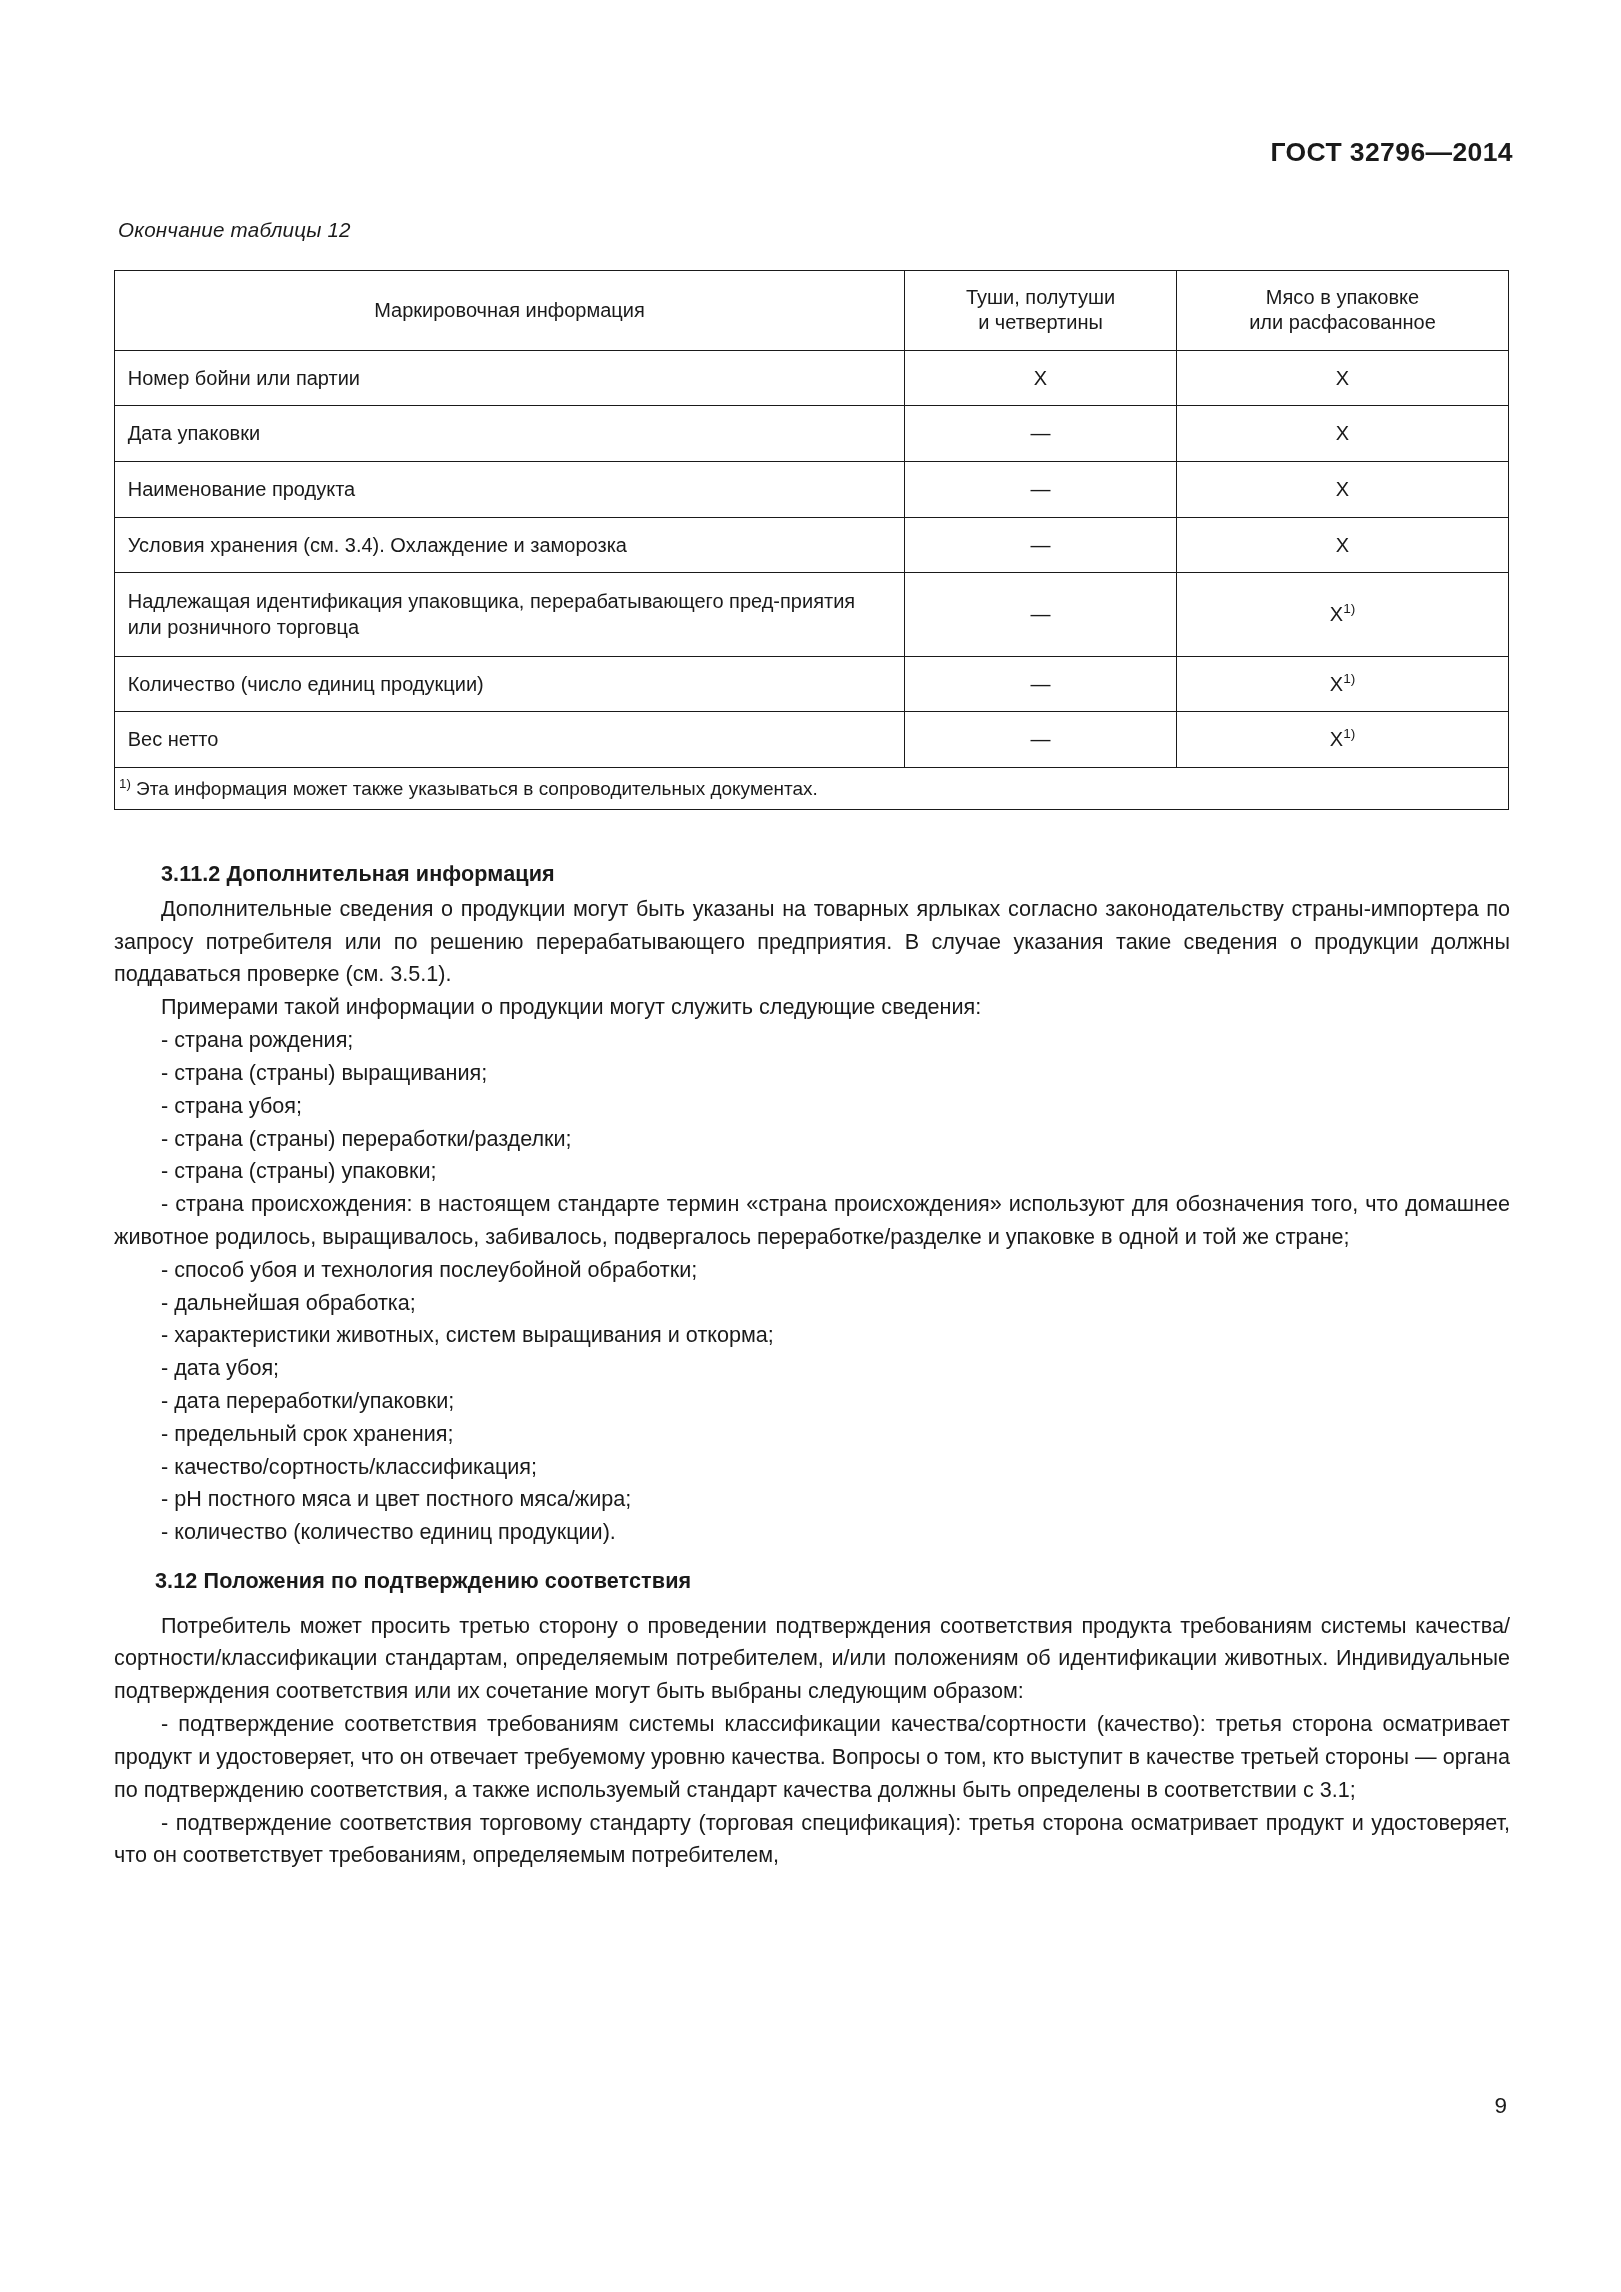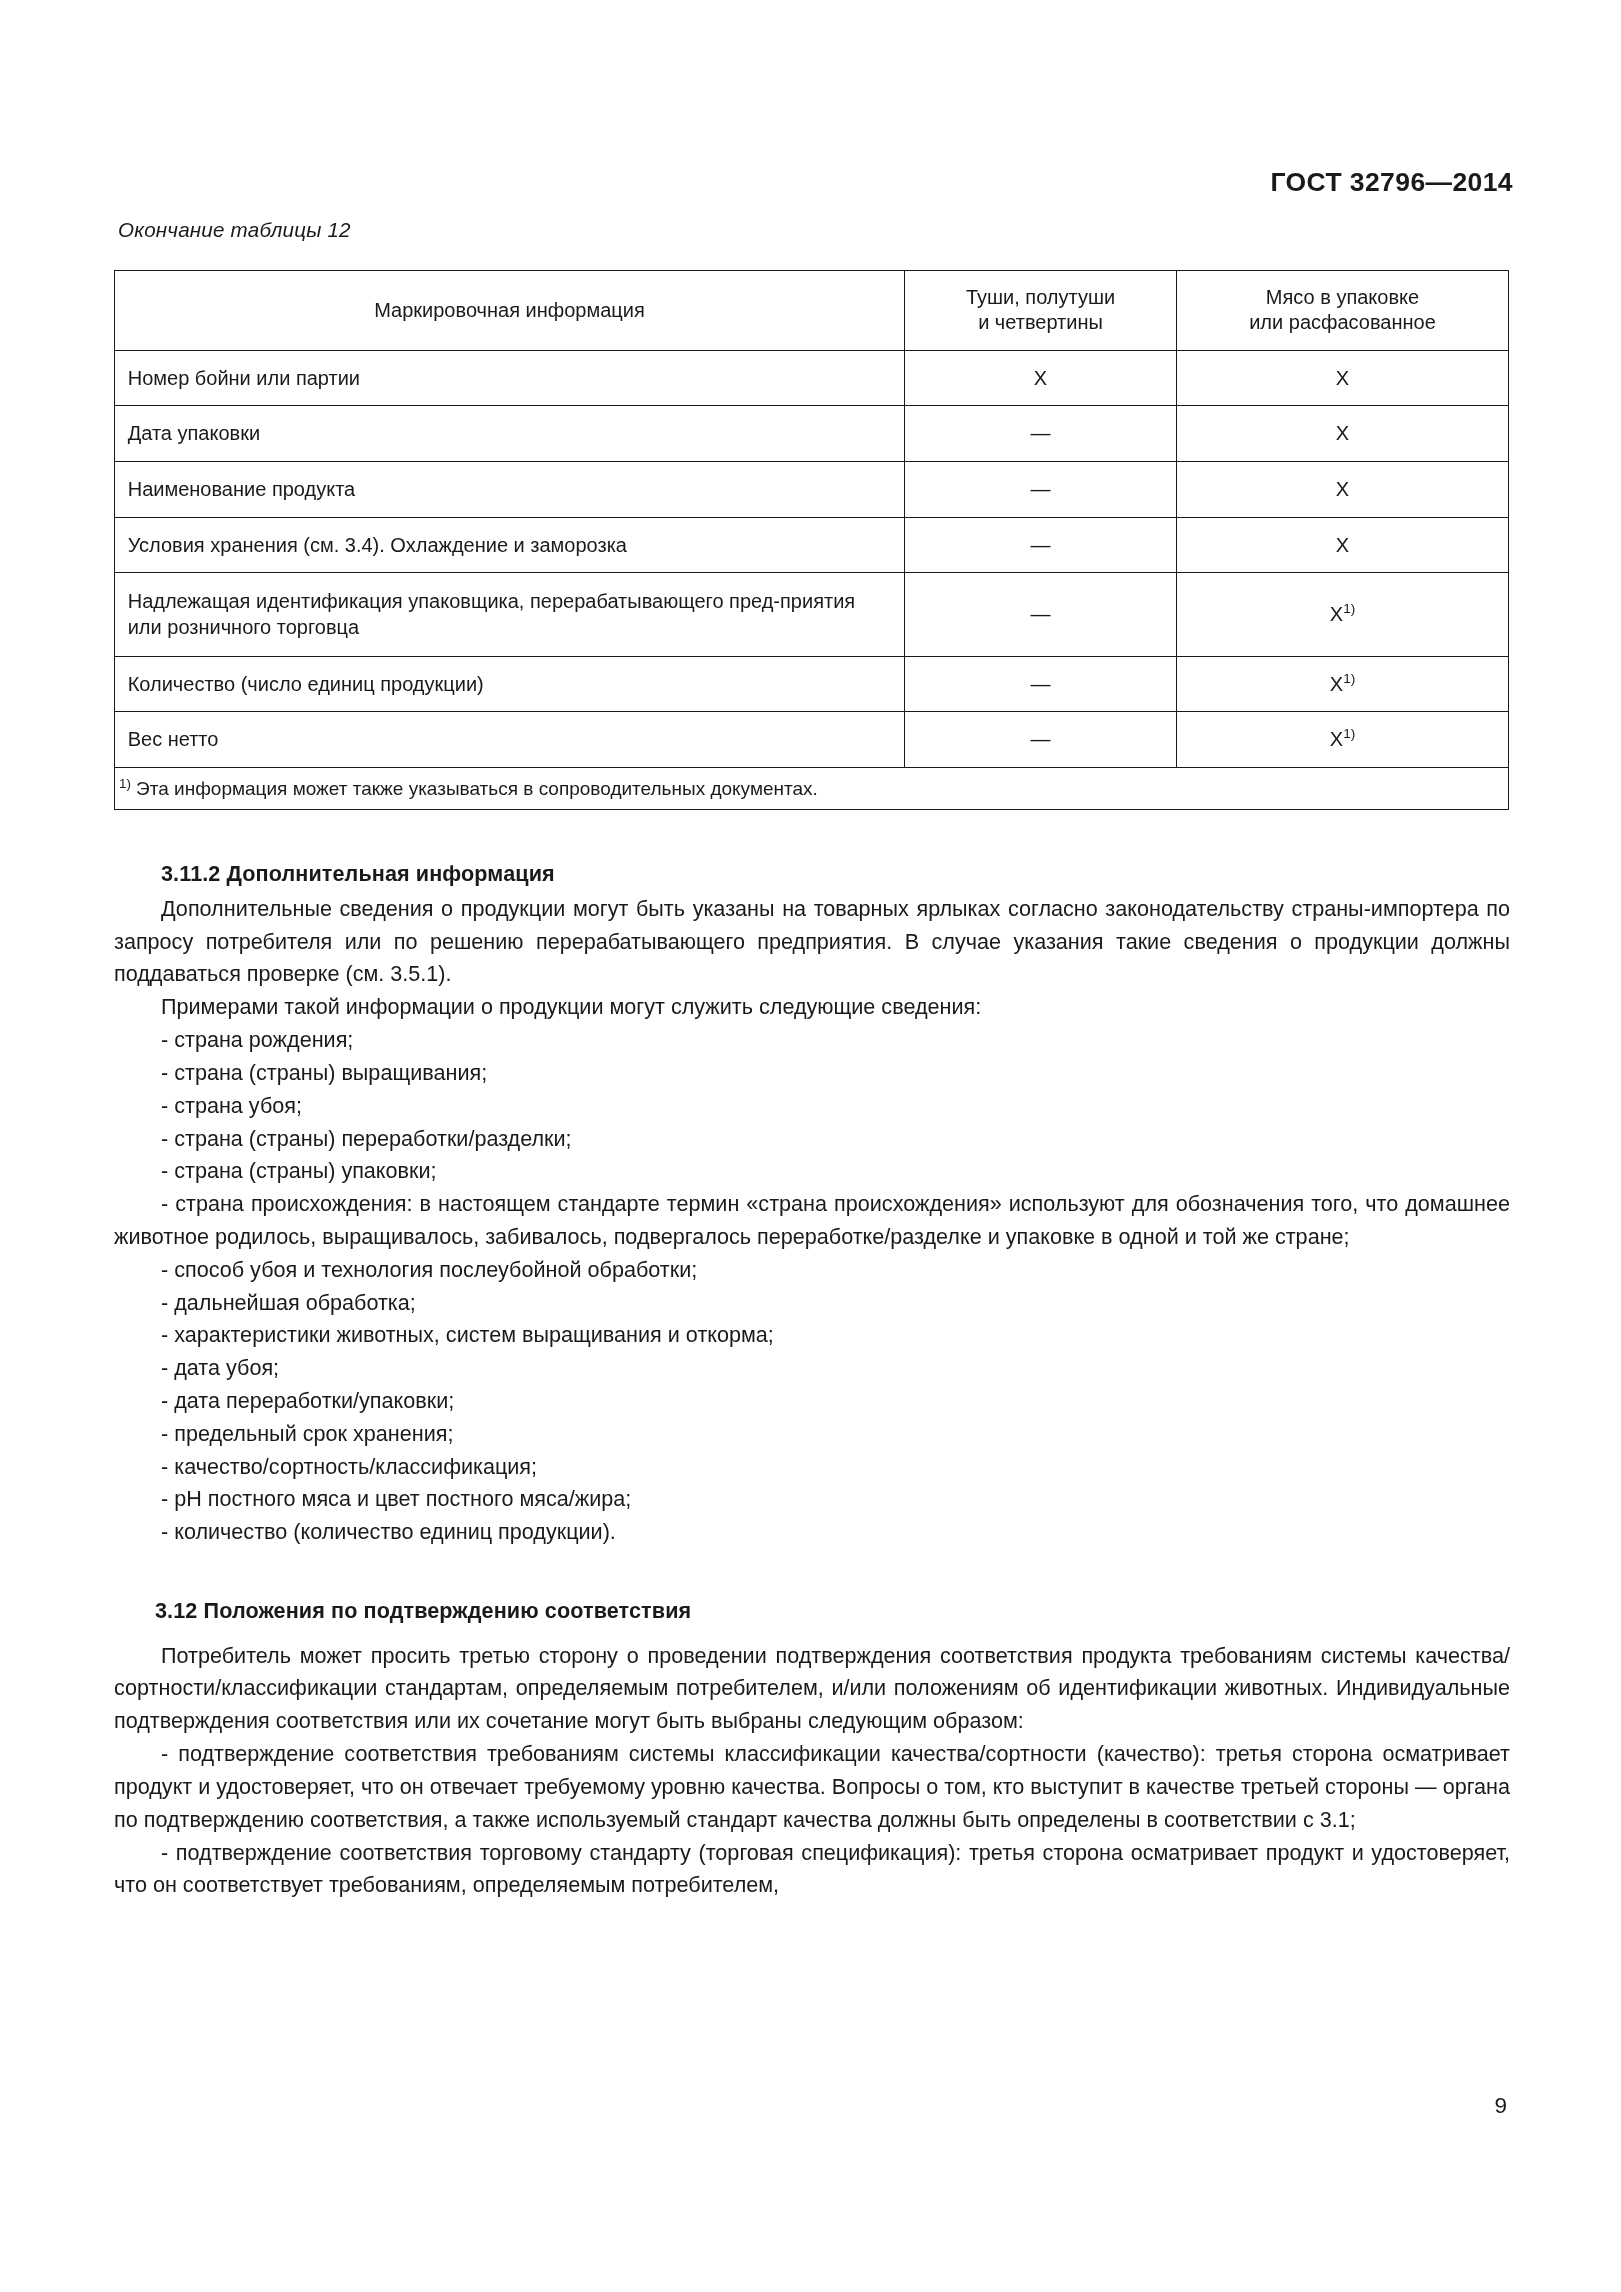--- a/index.html
+++ b/index.html
@@ -32,21 +32,20 @@
     height: 45px;
   }
   .page-header .std-id {
     position: absolute;
     right: 0;
     top: 0;
     font-size: 26.5px;
     font-weight: bold;
     letter-spacing: 0.4px;
     white-space: nowrap;
-    margin-top: 30px;
   }
 
   
   .table-caption {
     position: absolute;
     top: 218px;
     left: 118px;
     font-style: italic;
     font-size: 20.6px;
     letter-spacing: 0.2px;
@@ -124,21 +123,21 @@
   }
   .content .heading {
     font-weight: bold;
     font-size: 21.6px;
     margin: 0 0 2px 0;
     padding-left: 47px;
     letter-spacing: 0.1px;
   }
   .content .heading.h312 {
     padding-left: 41px;
-    margin-top: 46px;
+    margin-top: 16px;
     margin-bottom: 5.9px;
   }
   .content p.para {
     margin: 0;
     text-align: justify;
     text-indent: 47px;
     hyphens: manual;
   }
   .content ul.dash-list {
     list-style: none;

